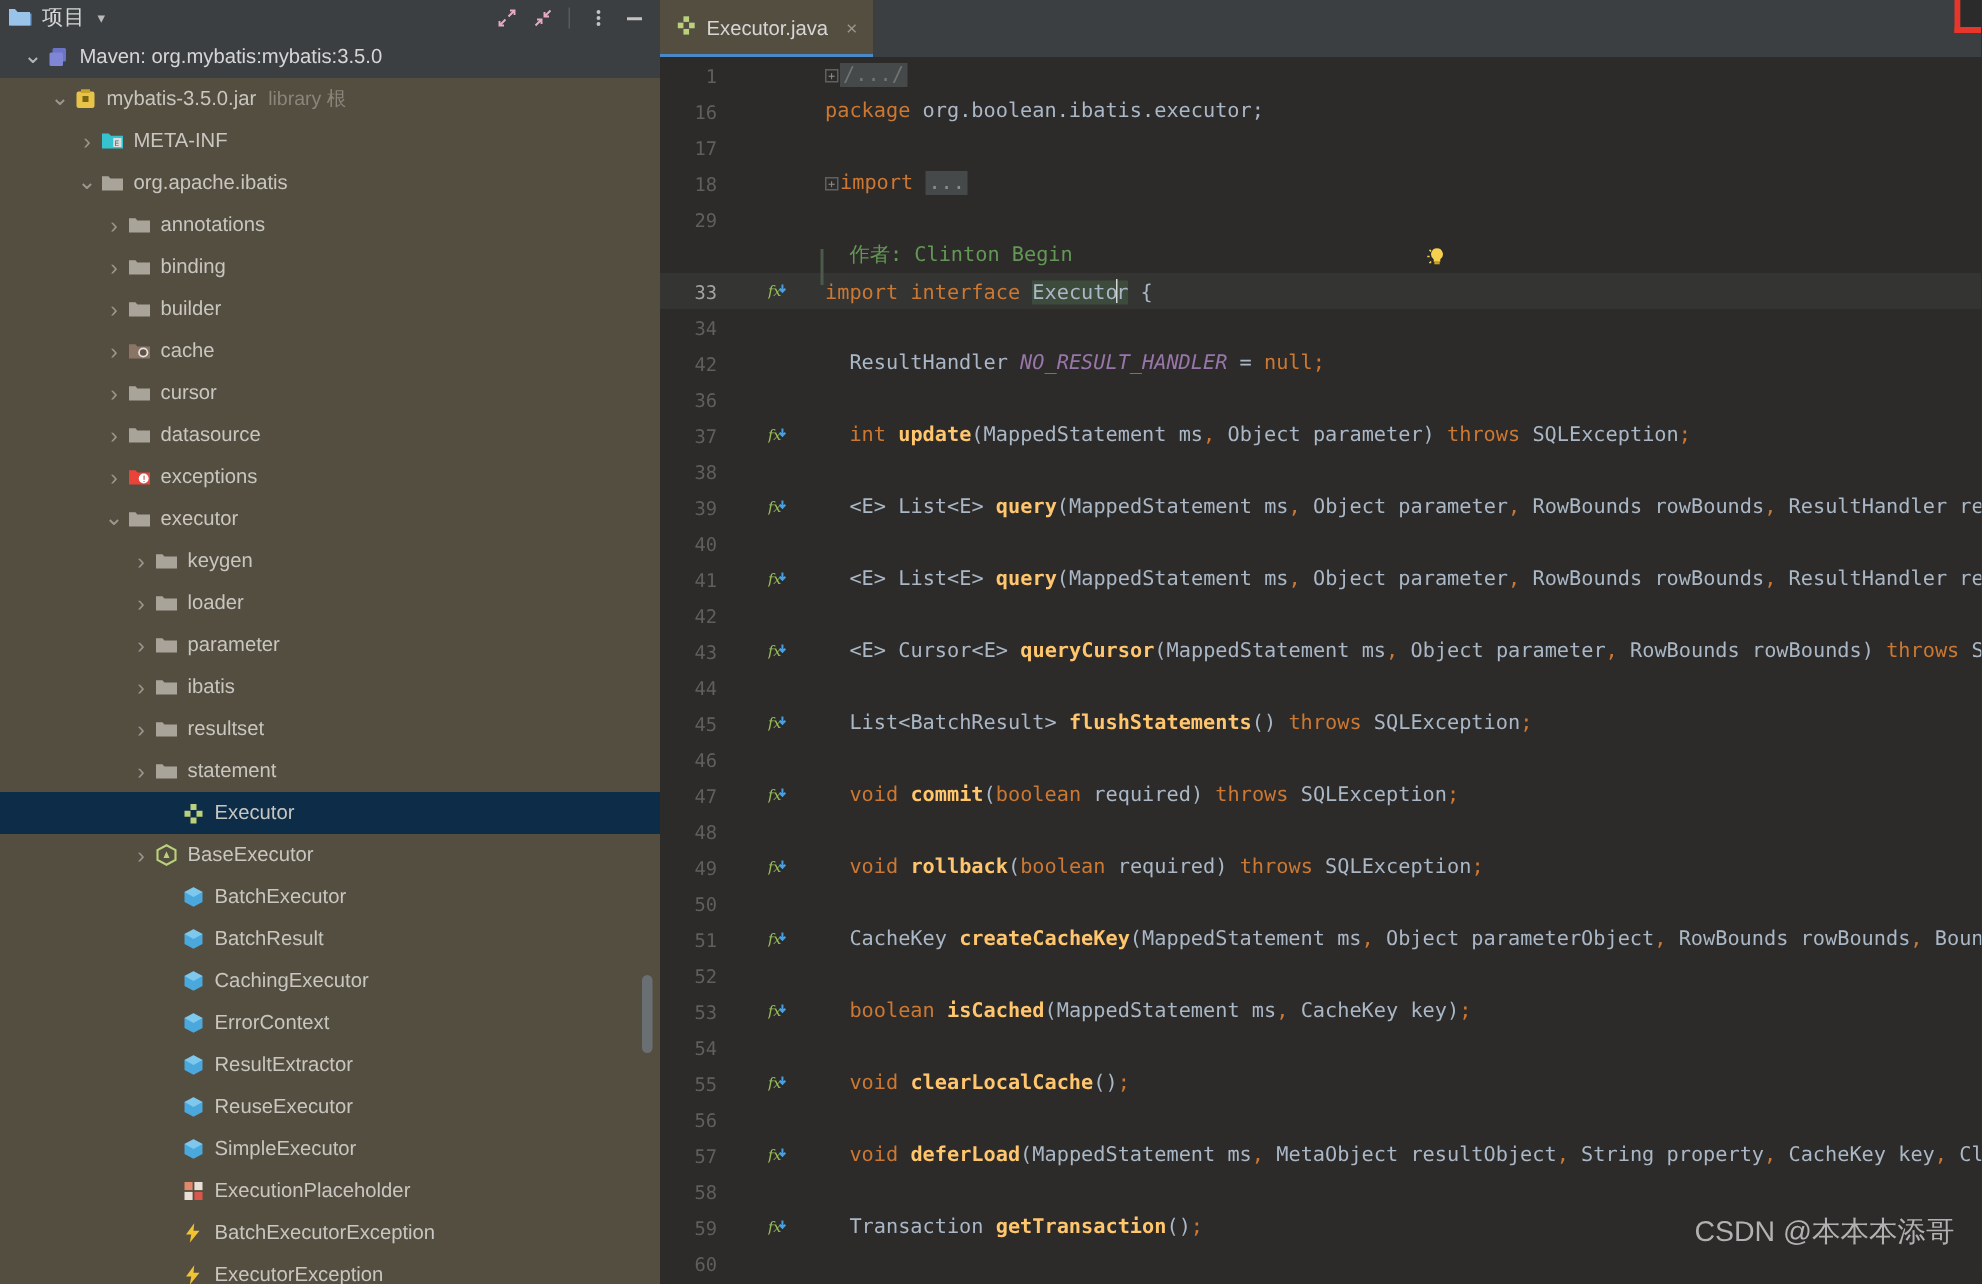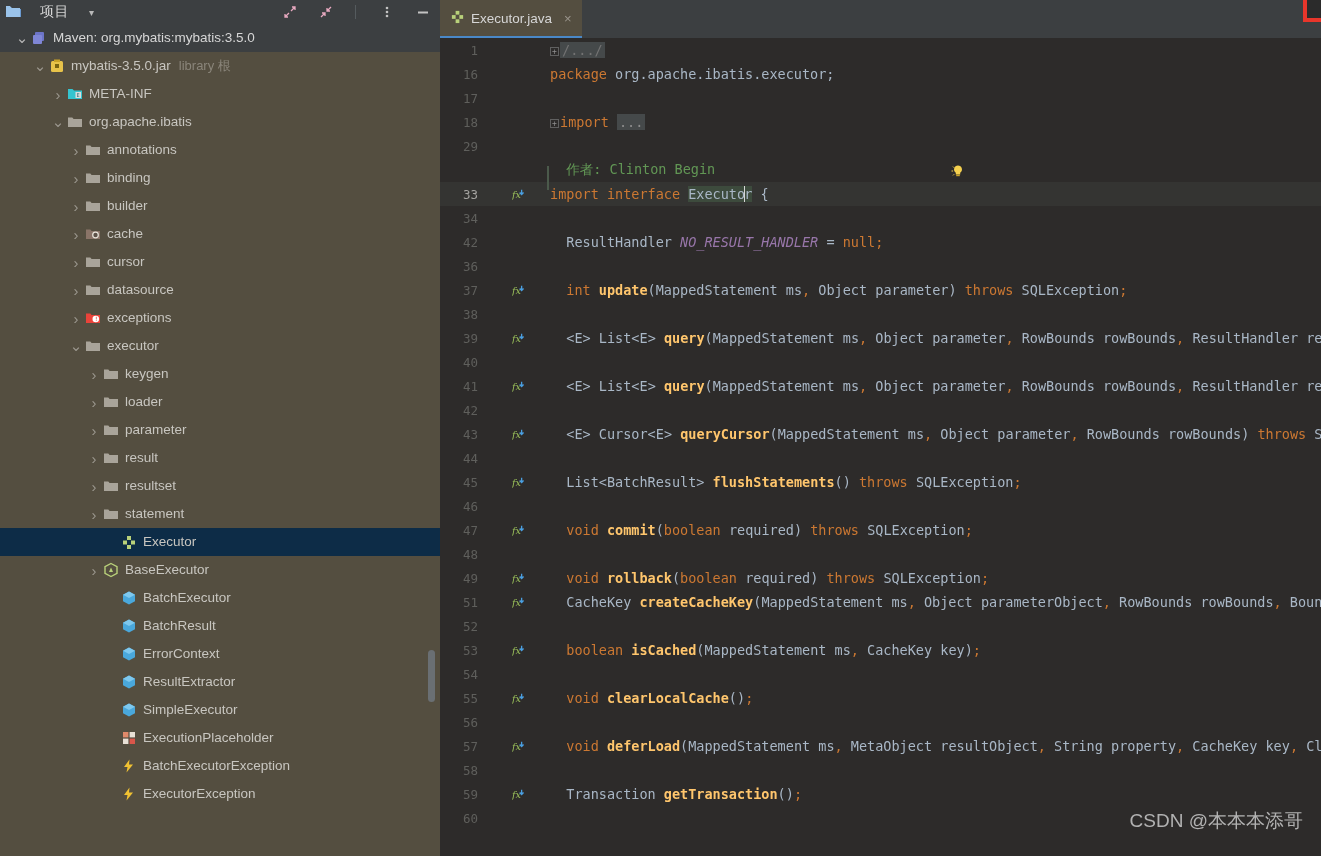--- a/index.html
+++ b/index.html
@@ -20,21 +20,20 @@
     flex: 0 0 440px;
   }
   #tool-header {
     height: 24px;
     background: #3c3f41;
     display: flex; align-items: center;
     padding: 0 6px;
     color: #bbbbbb;
     font-size: 13px;
     position: relative;
-    gap: 12px;
   }
   #tool-header .folder-ico { margin-right: 6px; display:flex; }
   #tool-header .title { font-size: 14px; letter-spacing: .5px; color: #d6d6d6; }
   #tool-header .chev { margin-left: 8px; color:#b9b9b9; font-size: 10px; }
   #tool-header .spacer { flex: 1; }
   #tool-header .hicon { width: 22px; height: 22px; display:flex; align-items:center; justify-content:center; margin-left:2px;}
   #tool-header .divider { width:1px; height:14px; background:#555b5e; margin:0 6px; }
 
   #tree { position: relative; }
   .row {
@@ -331,21 +330,21 @@
           <span class="lbl">parameter</span>
         </div>
         <div class="row">
           <div style="flex: 0 0 86px; height: 1px;"></div>
           <span class="arrow" style="font-size: 15px;">›</span>
           <span class="ico">
             <svg width="16" height="16" viewBox="0 0 16 16">
               <path d="M1 3.5h4.3L6.6 5H15v8H1z" fill="#a9a49a"></path>
             </svg>
           </span>
-          <span class="lbl">result</span>
+          <span class="lbl">ibatis</span>
         </div>
         <div class="row">
           <div style="flex: 0 0 86px; height: 1px;"></div>
           <span class="arrow" style="font-size: 15px;">›</span>
           <span class="ico">
             <svg width="16" height="16" viewBox="0 0 16 16">
               <path d="M1 3.5h4.3L6.6 5H15v8H1z" fill="#a9a49a"></path>
             </svg>
           </span>
           <span class="lbl">resultset</span>
@@ -408,32 +407,54 @@
         </div>
         <div class="row">
           <div style="flex: 0 0 104px; height: 1px;"></div>
           <span class="arrow none"></span>
           <span class="ico">
             <svg width="16" height="16" viewBox="0 0 16 16">
               <path d="M8 1.5l6 3.2v6.6L8 14.5 2 11.3V4.7z" fill="#4aa8dc"></path>
               <path d="M8 1.5l6 3.2L8 8 2 4.7z" fill="#7ec8ee"></path>
             </svg>
           </span>
-          <span class="lbl">ErrorContext</span>
+          <span class="lbl">CachingExecutor</span>
         </div>
         <div class="row">
           <div style="flex: 0 0 104px; height: 1px;"></div>
           <span class="arrow none"></span>
           <span class="ico">
             <svg width="16" height="16" viewBox="0 0 16 16">
               <path d="M8 1.5l6 3.2v6.6L8 14.5 2 11.3V4.7z" fill="#4aa8dc"></path>
               <path d="M8 1.5l6 3.2L8 8 2 4.7z" fill="#7ec8ee"></path>
             </svg>
           </span>
+          <span class="lbl">ErrorContext</span>
+        </div>
+        <div class="row">
+          <div style="flex: 0 0 104px; height: 1px;"></div>
+          <span class="arrow none"></span>
+          <span class="ico">
+            <svg width="16" height="16" viewBox="0 0 16 16">
+              <path d="M8 1.5l6 3.2v6.6L8 14.5 2 11.3V4.7z" fill="#4aa8dc"></path>
+              <path d="M8 1.5l6 3.2L8 8 2 4.7z" fill="#7ec8ee"></path>
+            </svg>
+          </span>
           <span class="lbl">ResultExtractor</span>
+        </div>
+        <div class="row">
+          <div style="flex: 0 0 104px; height: 1px;"></div>
+          <span class="arrow none"></span>
+          <span class="ico">
+            <svg width="16" height="16" viewBox="0 0 16 16">
+              <path d="M8 1.5l6 3.2v6.6L8 14.5 2 11.3V4.7z" fill="#4aa8dc"></path>
+              <path d="M8 1.5l6 3.2L8 8 2 4.7z" fill="#7ec8ee"></path>
+            </svg>
+          </span>
+          <span class="lbl">ReuseExecutor</span>
         </div>
         <div class="row">
           <div style="flex: 0 0 104px; height: 1px;"></div>
           <span class="arrow none"></span>
           <span class="ico">
             <svg width="16" height="16" viewBox="0 0 16 16">
               <path d="M8 1.5l6 3.2v6.6L8 14.5 2 11.3V4.7z" fill="#4aa8dc"></path>
               <path d="M8 1.5l6 3.2L8 8 2 4.7z" fill="#7ec8ee"></path>
             </svg>
           </span>
@@ -496,21 +517,21 @@
       <div class="tab-rest"></div>
       <div id="red-corner">
         <div class="r1"></div>
           <div class="blk"></div>
           <div class="r2"></div>
       </div>
     </div>
 
     <div id="code-area">
         <div class="cline"><span class="gut-num">1</span><span class="gut-ico"></span><span class="gut-gap"></span><span class="code"><span class="fold-box">+</span><span class="dots-chip"><span class="fold">/.../</span></span></span></div>
-        <div class="cline"><span class="gut-num">16</span><span class="gut-ico"></span><span class="gut-gap"></span><span class="code"><span class="kw">package</span><span class="txt"> org.apache.ibatis.executor;</span></span></div>
+        <div class="cline"><span class="gut-num">16</span><span class="gut-ico"></span><span class="gut-gap"></span><span class="code"><span class="kw">package</span><span class="txt"> org.boolean.ibatis.executor;</span></span></div>
         <div class="cline"><span class="gut-num">17</span><span class="gut-ico"></span><span class="gut-gap"></span><span class="code"></span></div>
         <div class="cline"><span class="gut-num">18</span><span class="gut-ico"></span><span class="gut-gap"></span><span class="code"><span class="fold-box">+</span><span class="kw">import</span><span class="txt"> </span><span class="dots-chip">...</span></span></div>
         <div class="cline"><span class="gut-num">29</span><span class="gut-ico"></span><span class="gut-gap"></span><span class="code"></span></div>
         <div class="cline"><span class="gut-num"></span><span class="gut-ico"></span><span class="gut-gap" style="position: relative;"><span style="position:absolute;left:17px;top:-4px;width:2px;height:24px;background:#4b5a4b;"></span></span><span class="code"><span class="cmt">  作者: Clinton Begin</span></span></div>
         <div class="cline hl"><span class="gut-num">33</span><span class="gut-ico"><svg width="14" height="14" viewBox="0 0 16 16">
               <text x="0" y="12" font-size="11" font-style="italic" font-family="DejaVu Serif" fill="#9ac05a">fx</text>
               <path d="M11 3v5M8.8 6.3L11 8.6L13.2 6.3" stroke="#4a9fe0" stroke-width="1.5" fill="none"></path>
             </svg></span><span class="gut-gap"></span><span class="code"><span class="kw">import</span> <span class="kw">interface</span> <span class="sel-chip"><span class="txt">Executo</span><span class="caret"></span><span class="txt">r</span></span><span class="txt"> {</span></span></div>
         <div class="cline"><span class="gut-num">34</span><span class="gut-ico"></span><span class="gut-gap"></span><span class="code"></span></div>
         <div class="cline"><span class="gut-num">42</span><span class="gut-ico"></span><span class="gut-gap"></span><span class="code">  <span class="txt">ResultHandler</span> <span class="fld">NO_RESULT_HANDLER</span> <span class="punc">= </span><span class="kw">null</span><span class="kw">;</span></span></div>
@@ -542,20 +563,21 @@
         <div class="cline"><span class="gut-num">46</span><span class="gut-ico"></span><span class="gut-gap"></span><span class="code"></span></div>
         <div class="cline"><span class="gut-num">47</span><span class="gut-ico"><svg width="14" height="14" viewBox="0 0 16 16">
               <text x="0" y="12" font-size="11" font-style="italic" font-family="DejaVu Serif" fill="#9ac05a">fx</text>
               <path d="M11 3v5M8.8 6.3L11 8.6L13.2 6.3" stroke="#4a9fe0" stroke-width="1.5" fill="none"></path>
             </svg></span><span class="gut-gap"></span><span class="code">  <span class="kw">void</span> <span class="mth">commit</span><span class="punc">(</span><span class="kw">boolean</span> <span class="txt">required</span><span class="punc">)</span> <span class="kw">throws</span> <span class="txt">SQLException</span><span class="kw">;</span></span></div>
         <div class="cline"><span class="gut-num">48</span><span class="gut-ico"></span><span class="gut-gap"></span><span class="code"></span></div>
         <div class="cline"><span class="gut-num">49</span><span class="gut-ico"><svg width="14" height="14" viewBox="0 0 16 16">
               <text x="0" y="12" font-size="11" font-style="italic" font-family="DejaVu Serif" fill="#9ac05a">fx</text>
               <path d="M11 3v5M8.8 6.3L11 8.6L13.2 6.3" stroke="#4a9fe0" stroke-width="1.5" fill="none"></path>
             </svg></span><span class="gut-gap"></span><span class="code">  <span class="kw">void</span> <span class="mth">rollback</span><span class="punc">(</span><span class="kw">boolean</span> <span class="txt">required</span><span class="punc">)</span> <span class="kw">throws</span> <span class="txt">SQLException</span><span class="kw">;</span></span></div>
+        <div class="cline"><span class="gut-num">50</span><span class="gut-ico"></span><span class="gut-gap"></span><span class="code"></span></div>
         <div class="cline"><span class="gut-num">51</span><span class="gut-ico"><svg width="14" height="14" viewBox="0 0 16 16">
               <text x="0" y="12" font-size="11" font-style="italic" font-family="DejaVu Serif" fill="#9ac05a">fx</text>
               <path d="M11 3v5M8.8 6.3L11 8.6L13.2 6.3" stroke="#4a9fe0" stroke-width="1.5" fill="none"></path>
             </svg></span><span class="gut-gap"></span><span class="code">  <span class="txt">CacheKey</span> <span class="mth">createCacheKey</span><span class="punc">(</span><span class="txt">MappedStatement</span> <span class="txt">ms</span><span class="kw">,</span> <span class="txt">Object</span> <span class="txt">parameterObject</span><span class="kw">,</span> <span class="txt">RowBounds</span> <span class="txt">rowBounds</span><span class="kw">,</span> <span class="txt">BoundSql</span> </span></div>
         <div class="cline"><span class="gut-num">52</span><span class="gut-ico"></span><span class="gut-gap"></span><span class="code"></span></div>
         <div class="cline"><span class="gut-num">53</span><span class="gut-ico"><svg width="14" height="14" viewBox="0 0 16 16">
               <text x="0" y="12" font-size="11" font-style="italic" font-family="DejaVu Serif" fill="#9ac05a">fx</text>
               <path d="M11 3v5M8.8 6.3L11 8.6L13.2 6.3" stroke="#4a9fe0" stroke-width="1.5" fill="none"></path>
             </svg></span><span class="gut-gap"></span><span class="code">  <span class="kw">boolean</span> <span class="mth">isCached</span><span class="punc">(</span><span class="txt">MappedStatement</span> <span class="txt">ms</span><span class="kw">,</span> <span class="txt">CacheKey</span> <span class="txt">key</span><span class="punc">)</span><span class="kw">;</span></span></div>
         <div class="cline"><span class="gut-num">54</span><span class="gut-ico"></span><span class="gut-gap"></span><span class="code"></span></div>

